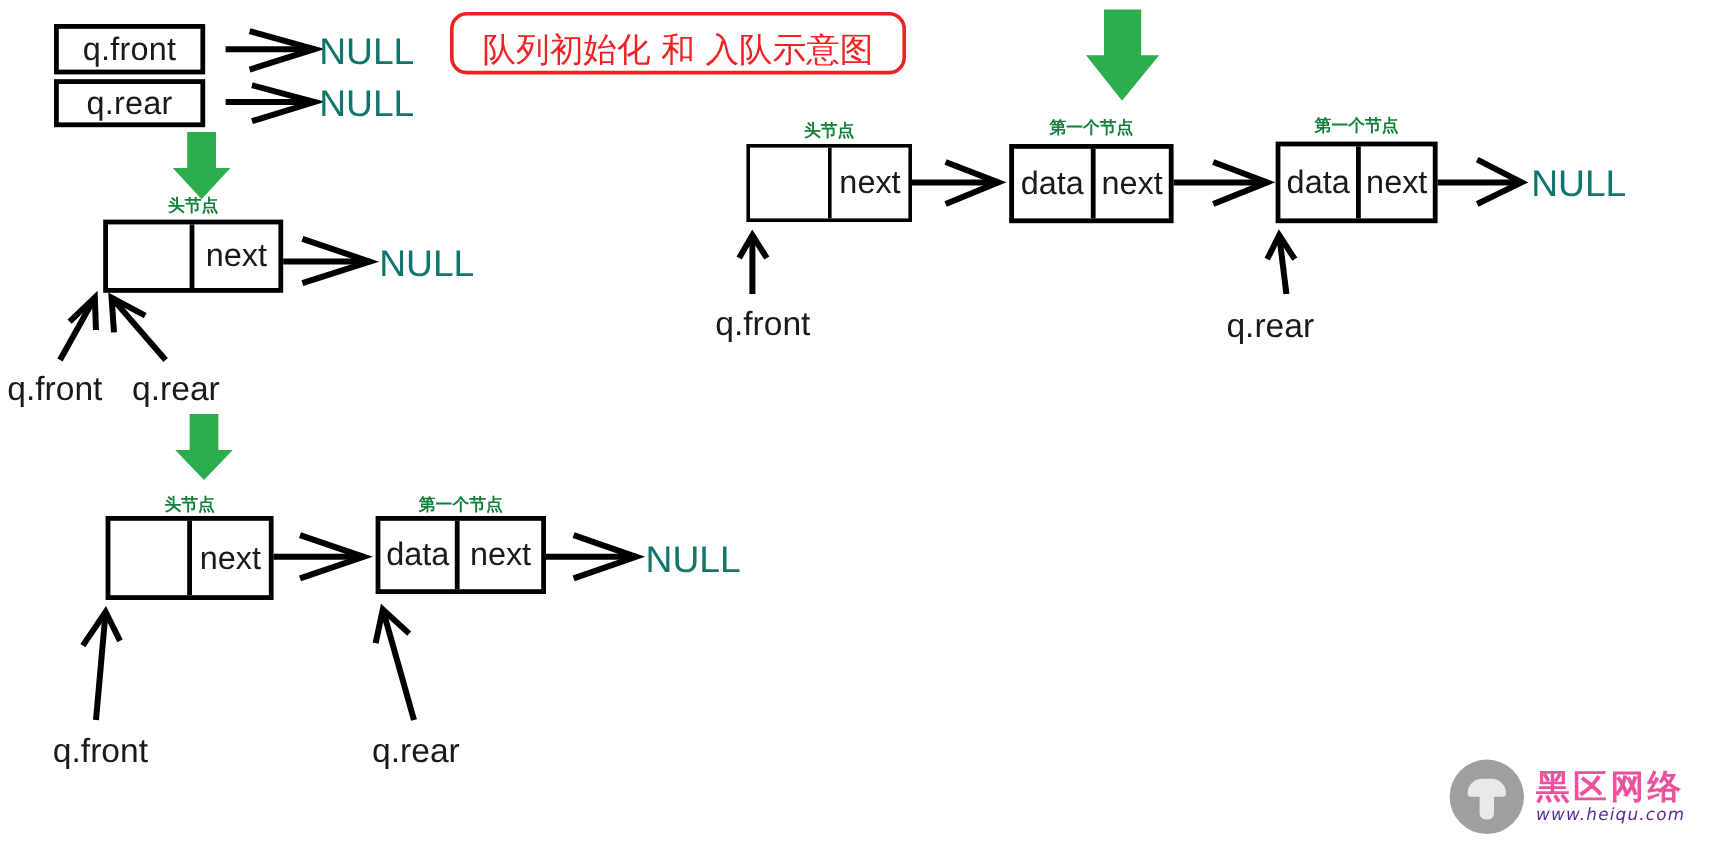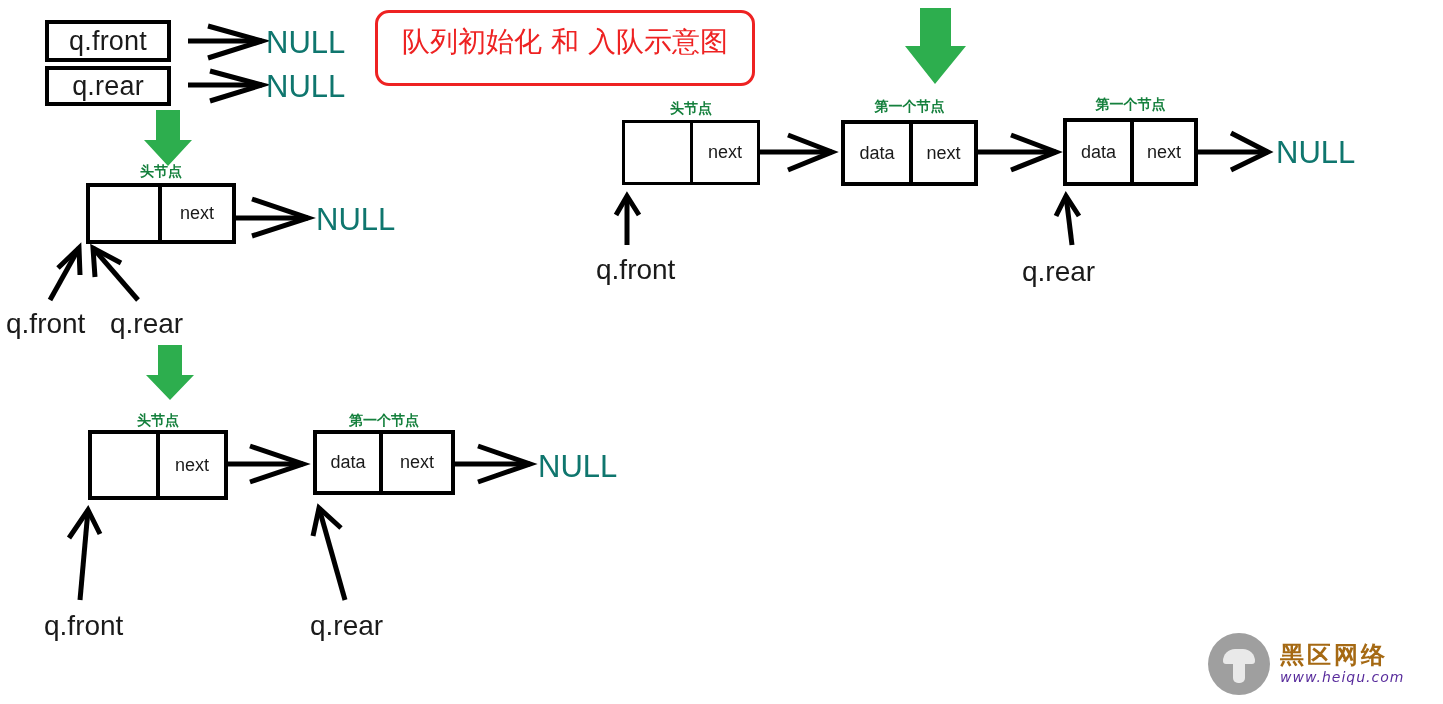--- a/index.html
+++ b/index.html
@@ -37,21 +37,21 @@
     border: 4px solid #000;
     background: #fff;
     display: flex;
     box-sizing: border-box;
   }
   .node .cell {
     display: flex;
     align-items: center;
     justify-content: center;
     box-sizing: border-box;
-    font-size: 18px;
+    font-size: 27px;
     color: #1a1a1a;
     white-space: nowrap;
   }
   .node .cell.divider { border-left: 4px solid #000; }
   .node.thin { border-width: 3px; }
   .node.thin .cell.divider { border-left-width: 3px; }
 
   
   .node-caption {
     font-size: 14px;
@@ -126,23 +126,23 @@
   .wm-circle::after {
     content: "";
     position: absolute;
     left: 25px; top: 28px;
     width: 12px; height: 22px;
     background: #e8e8e8;
     border-radius: 2px 2px 5px 5px;
   }
   .wm-text { display: flex; flex-direction: column; }
   .wm-cn {
-    font-size: 24px;
+    font-size: 28px;
     font-weight: 700;
-    color: #a16207;
+    color: #ec4899;
     letter-spacing: 3px;
     line-height: 1.05;
     font-family: "DejaVu Sans", sans-serif;
   }
   .wm-url {
     font-size: 14px;
     color: #4c1d95;
     font-style: italic;
     letter-spacing: 1px;
     font-family: "DejaVu Sans", sans-serif;
@@ -241,21 +241,21 @@
   <div class="abs var-box" style="left:45px; top:20px; width:126px; height:42px;">
     <span>q.front</span>
   </div>
   <div class="abs txt-null" style="left:266px; top:25px;">NULL</div>
 
   <div class="abs var-box" style="left:45px; top:66px; width:126px; height:40px;">
     <span>q.rear</span>
   </div>
   <div class="abs txt-null" style="left:266px; top:69px;">NULL</div>
 
-  <div class="abs title-box" style="left:375px; top:10px; width:380px; height:76px;">
+  <div class="abs title-box" style="left:375px; top:10px; width:380px; height:52px;">
     <span class="title-text">队列初始化 和 入队示意图</span>
   </div>
 
   <div class="abs node-caption" style="left:86px; top:163px; width:150px;">头节点</div>
   <div class="abs node" style="left:86px; top:183px; width:150px; height:61px;">
     <div class="cell" style="width:72px;"></div>
     <div class="cell divider" style="width:78px;">next</div>
   </div>
   <div class="abs txt-null" style="left:316px; top:202px;">NULL</div>
   <div class="abs txt-ptr" style="left:6px; top:308px;">q.front</div>

